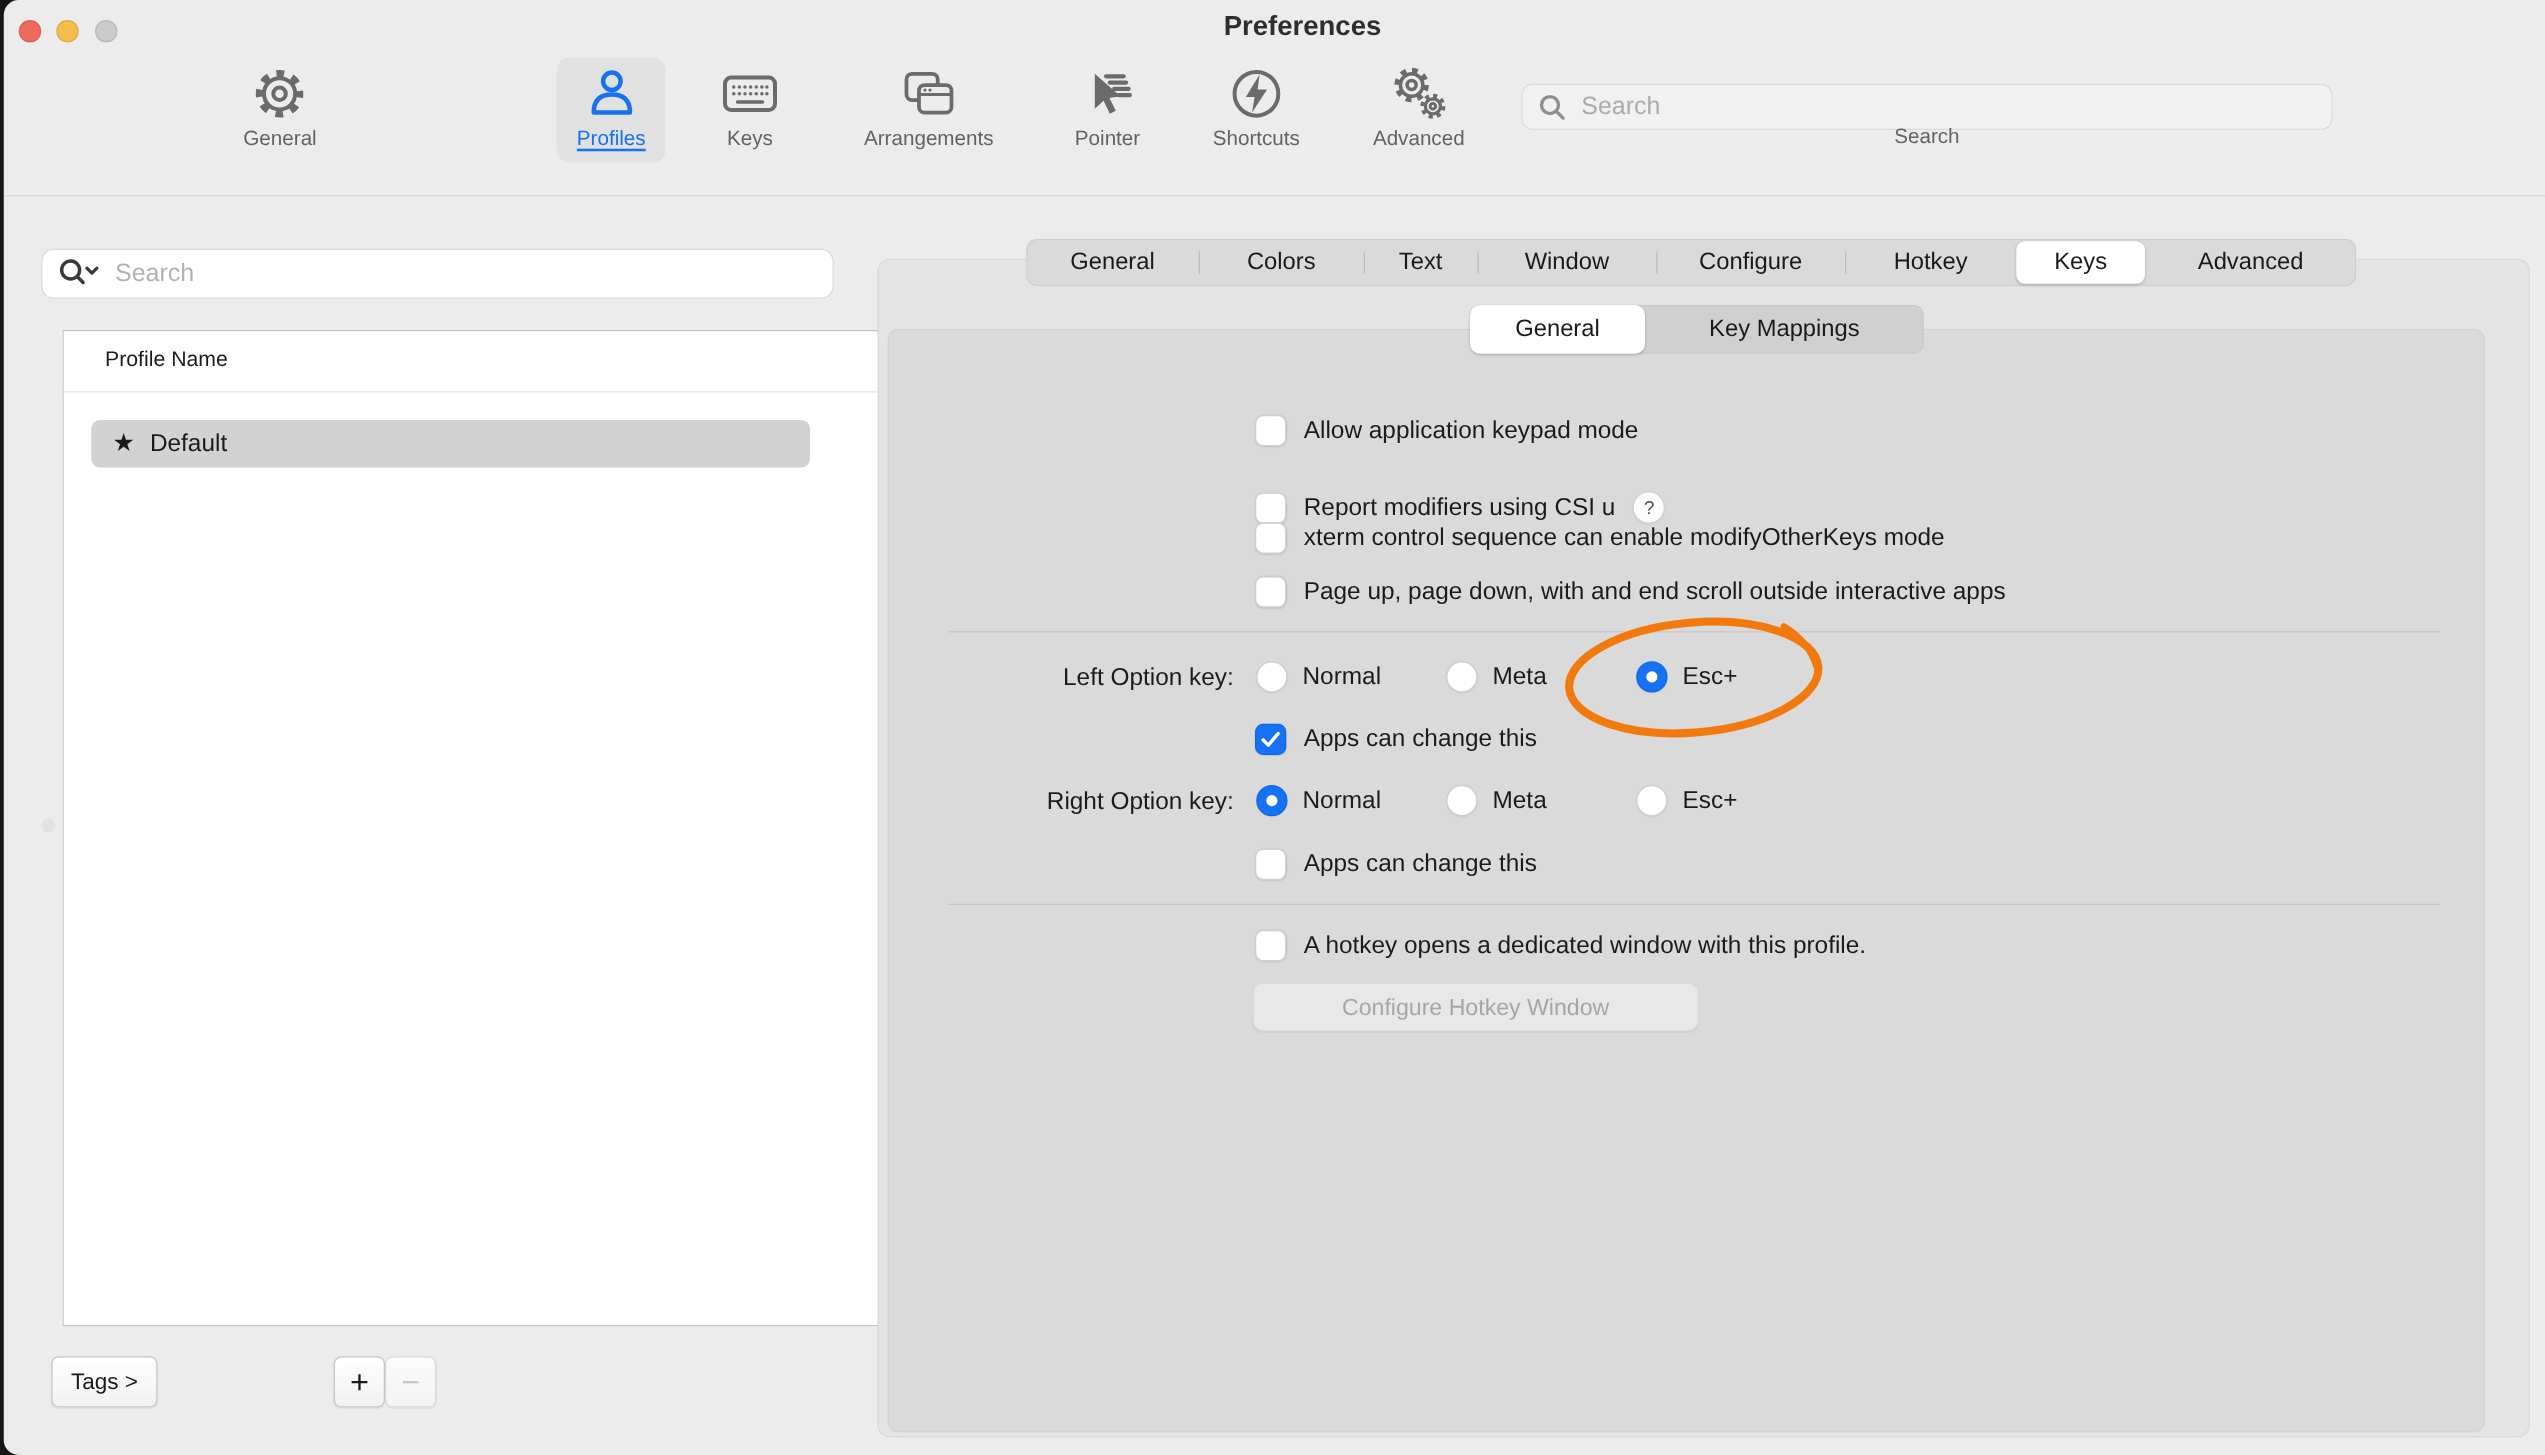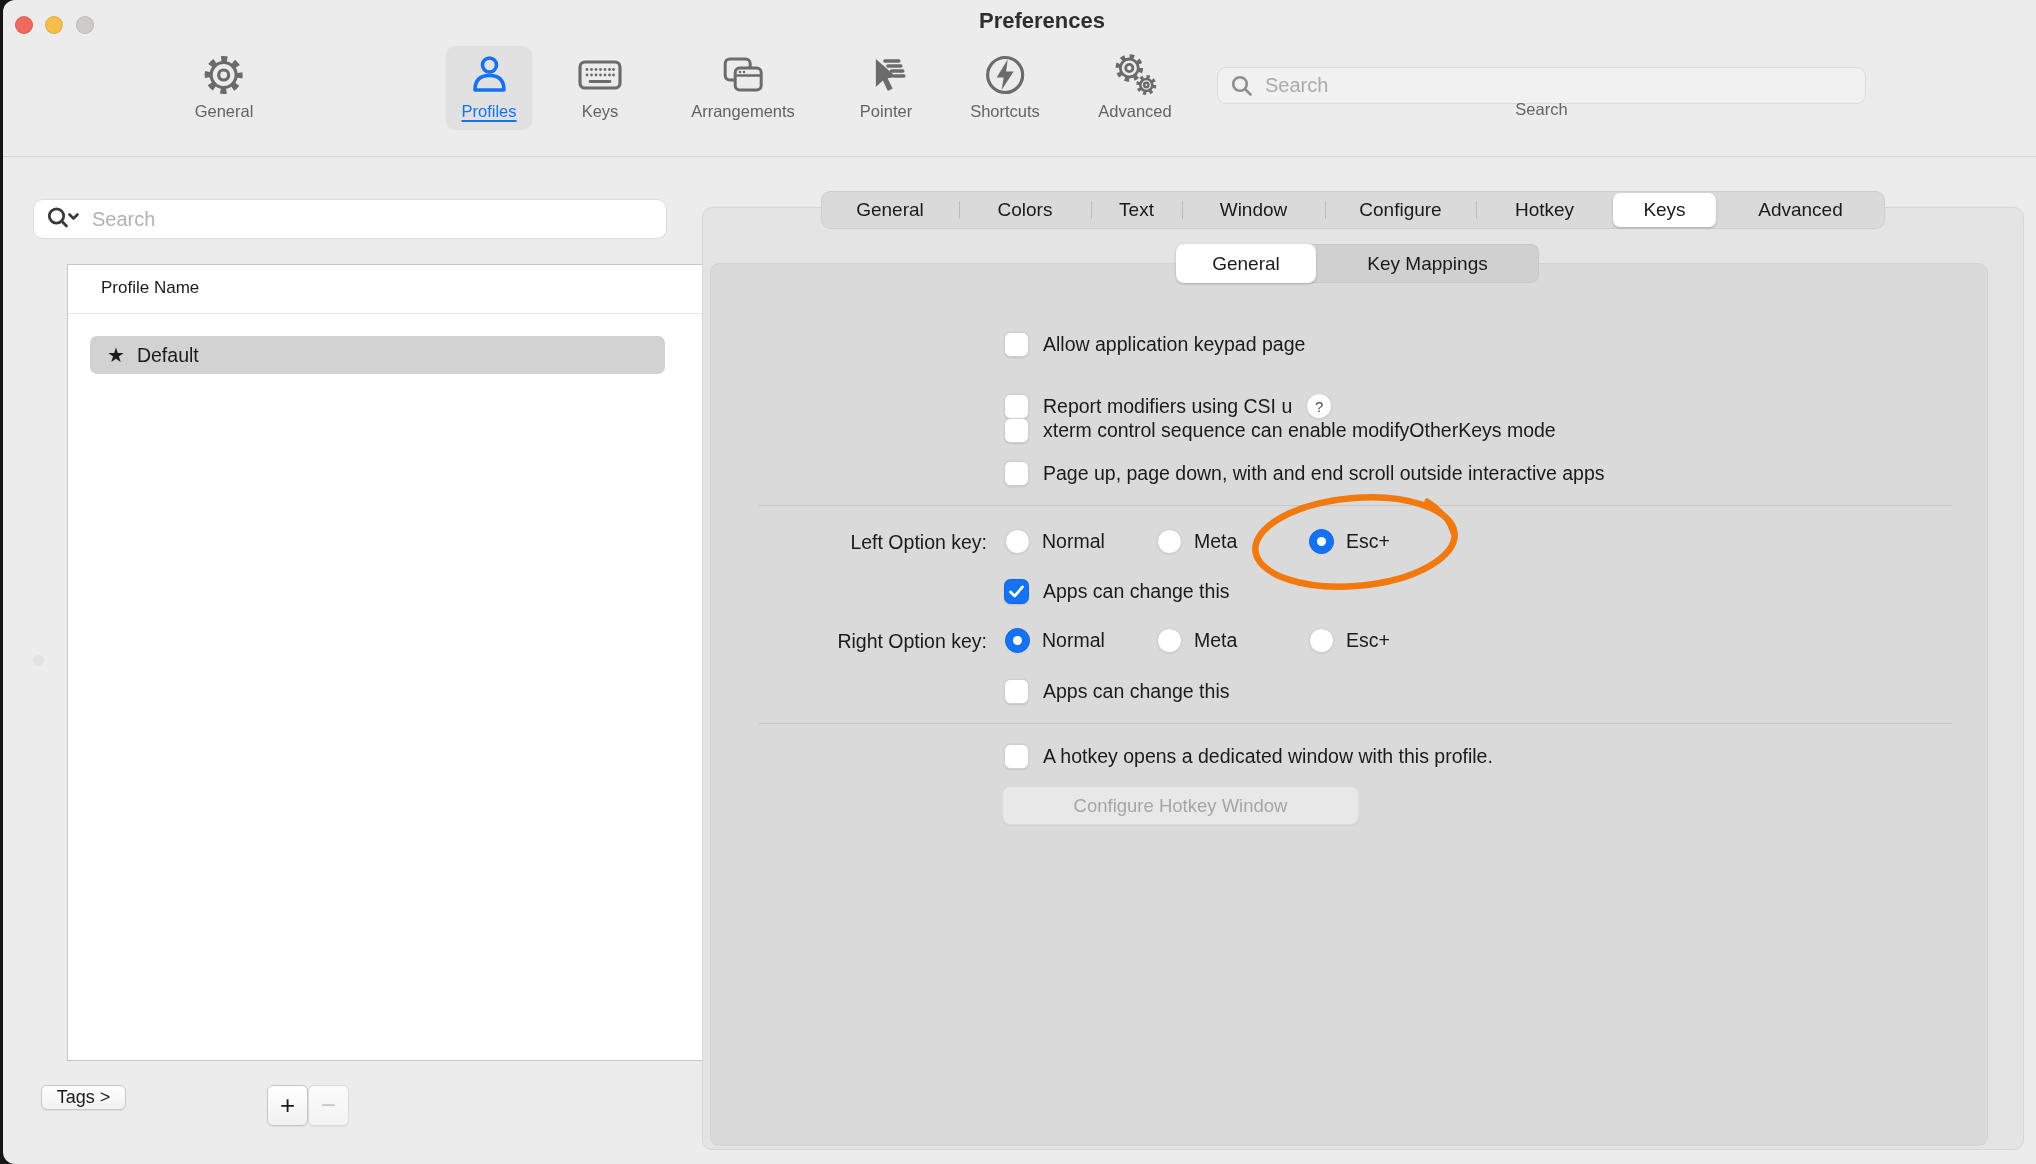--- a/index.html
+++ b/index.html
@@ -25,21 +25,21 @@
     font-family:inherit;}
   .sfield input::placeholder{color:#ACABAB;}
   .scaption{position:absolute;left:1214px;top:100px;width:649px;text-align:center;font-size:16.5px;color:#646464;}
 
   
   .side-search{position:absolute;left:30px;top:199px;width:634px;height:40px;background:#FFF;
     border:1px solid #DCDBDB;border-radius:10px;display:flex;align-items:center;padding:0 12px;gap:8px;box-sizing:border-box;}
   .side-search input{flex:1;border:none;outline:none;background:transparent;font-size:20px;color:#333;font-family:inherit;}
   .side-search input::placeholder{color:#B3B2B2;}
   .listbox{position:absolute;left:47px;top:264px;width:713px;height:797px;background:#FFF;
-    border:1px solid #C6C5C5;box-sizing:border-box;margin-left:17px;}
+    border:1px solid #C6C5C5;box-sizing:border-box;}
   .listheader{position:absolute;left:33px;top:13px;font-size:17px;color:#1C1C1E;}
   .listsep{position:absolute;left:0;top:48px;width:100%;height:1px;background:#E7E6E6;}
   .prow{position:absolute;left:22px;top:71px;width:575px;height:38px;background:#D3D2D2;border-radius:7px;
     display:flex;align-items:center;padding-left:17px;gap:12px;box-sizing:border-box;}
   .star{font-size:20px;color:#1B1B1D;line-height:1;}
   .pname{font-size:19.5px;color:#1B1B1D;}
   .btn{background:linear-gradient(#FFFFFF,#F2F1F1);border:1px solid #C8C7C7;border-radius:6px;
     box-shadow:0 1px 1px rgba(0,0,0,0.06);display:flex;align-items:center;justify-content:center;
     font-size:18px;color:#1B1B1D;box-sizing:border-box;cursor:default;}
   .btn.dis{border-color:#DBDADA;color:#C8C7C7;background:linear-gradient(#FCFBFB,#F4F3F3);}
@@ -200,21 +200,21 @@
     <div class="listheader">Profile Name</div>
     <div class="listsep"></div>
     <div class="prow">
       <span class="star">★</span>
       <span class="pname">Default</span>
     </div>
   </div>
 
   <div class="dot"></div>
 
-  <div class="btn abs" style="left:38px;top:1085px;width:85px;height:25px;">
+  <div class="btn abs" style="left:38px;top:1085px;width:85px;height:41px;">
     <span>Tags &gt;</span>
   </div>
   <div class="btn abs" style="left:264px;top:1085px;width:41px;height:41px;font-size:26px;">
     <span>+</span>
   </div>
   <div class="btn dis abs" style="left:305px;top:1085px;width:41px;height:41px;font-size:26px;">
     <span>−</span>
   </div>
 
   <div class="outerpanel"></div>
@@ -251,21 +251,21 @@
     <div class="subseg selected" style="width:140px;">
         <span>General</span>
       </div>
     <div class="subseg" style="width:223px;">
         <span>Key Mappings</span>
       </div>
   </div>
 
   <div class="row" style="left:1001px;top:332px;">
     <span class="cbox"></span>
-    <span class="clabel">Allow application keypad page</span>
+    <span class="clabel">Allow application keypad mode</span>
   </div>
   <div class="row" style="left:1001px;top:393px;">
     <span class="cbox"></span>
     <span class="clabel">Report modifiers using CSI u</span>
     <span class="help">?</span>
   </div>
   <div class="row" style="left:1001px;top:418px;">
     <span class="cbox"></span>
     <span class="clabel">xterm control sequence can enable modifyOtherKeys mode</span>
   </div>

